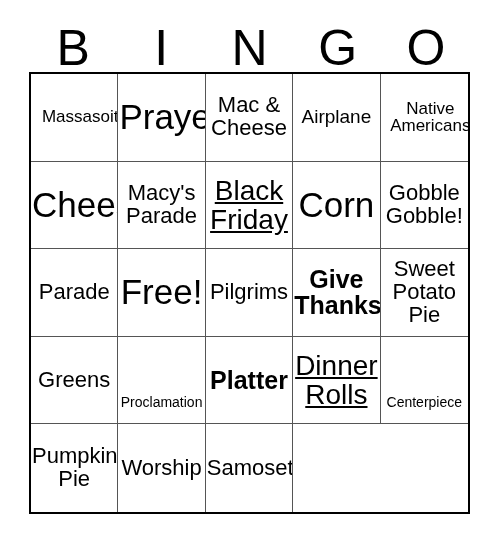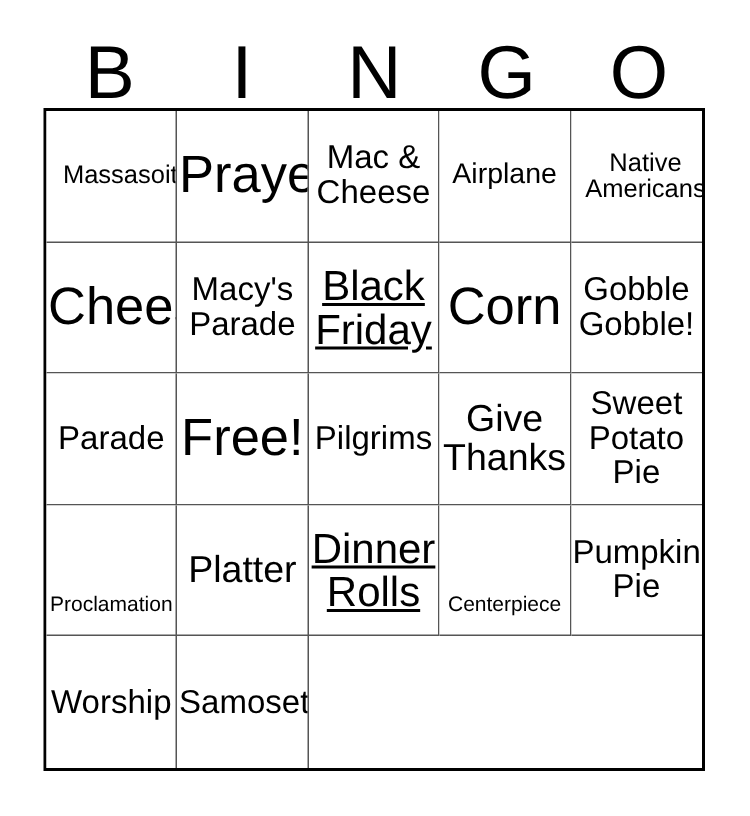--- a/index.html
+++ b/index.html
@@ -76,21 +76,21 @@
     line-height: 1.04;
     font-weight: 400;
     white-space: pre-line;
   }
 
   
   .sz-xs  { font-size: 14px; margin-top: 44px; }
   .sz-s   { font-size: 17px; padding-left: 12px; }
   .sz-sm  { font-size: 19px; }
   .sz-m   { font-size: 22px; }
-  .sz-ml  { font-size: 25px; }
+  .sz-ml  { font-size: 25px; font-weight: bold; }
   .sz-l   { font-size: 28px; text-decoration: underline; }
   .sz-xxl { font-size: 35px; }
 </style>
 </head>
 <body>
 
 <div id="bingo-card">
 
   <div id="bingo-header">
     <div class="header-letter">B</div>
@@ -148,20 +148,23 @@
       <div class="bingo-cell">
         <span class="cell-text sz-ml">Give
 Thanks</span>
       </div>
       <div class="bingo-cell">
         <span class="cell-text sz-m">Sweet
 Potato
 Pie</span>
       </div>
       <div class="bingo-cell">
+        <span class="cell-text sz-m">Greens</span>
+      </div>
+      <div class="bingo-cell">
         <span class="cell-text sz-xs">Proclamation</span>
       </div>
       <div class="bingo-cell">
         <span class="cell-text sz-ml">Platter</span>
       </div>
       <div class="bingo-cell">
         <span class="cell-text sz-l">Dinner
 Rolls</span>
       </div>
       <div class="bingo-cell">

